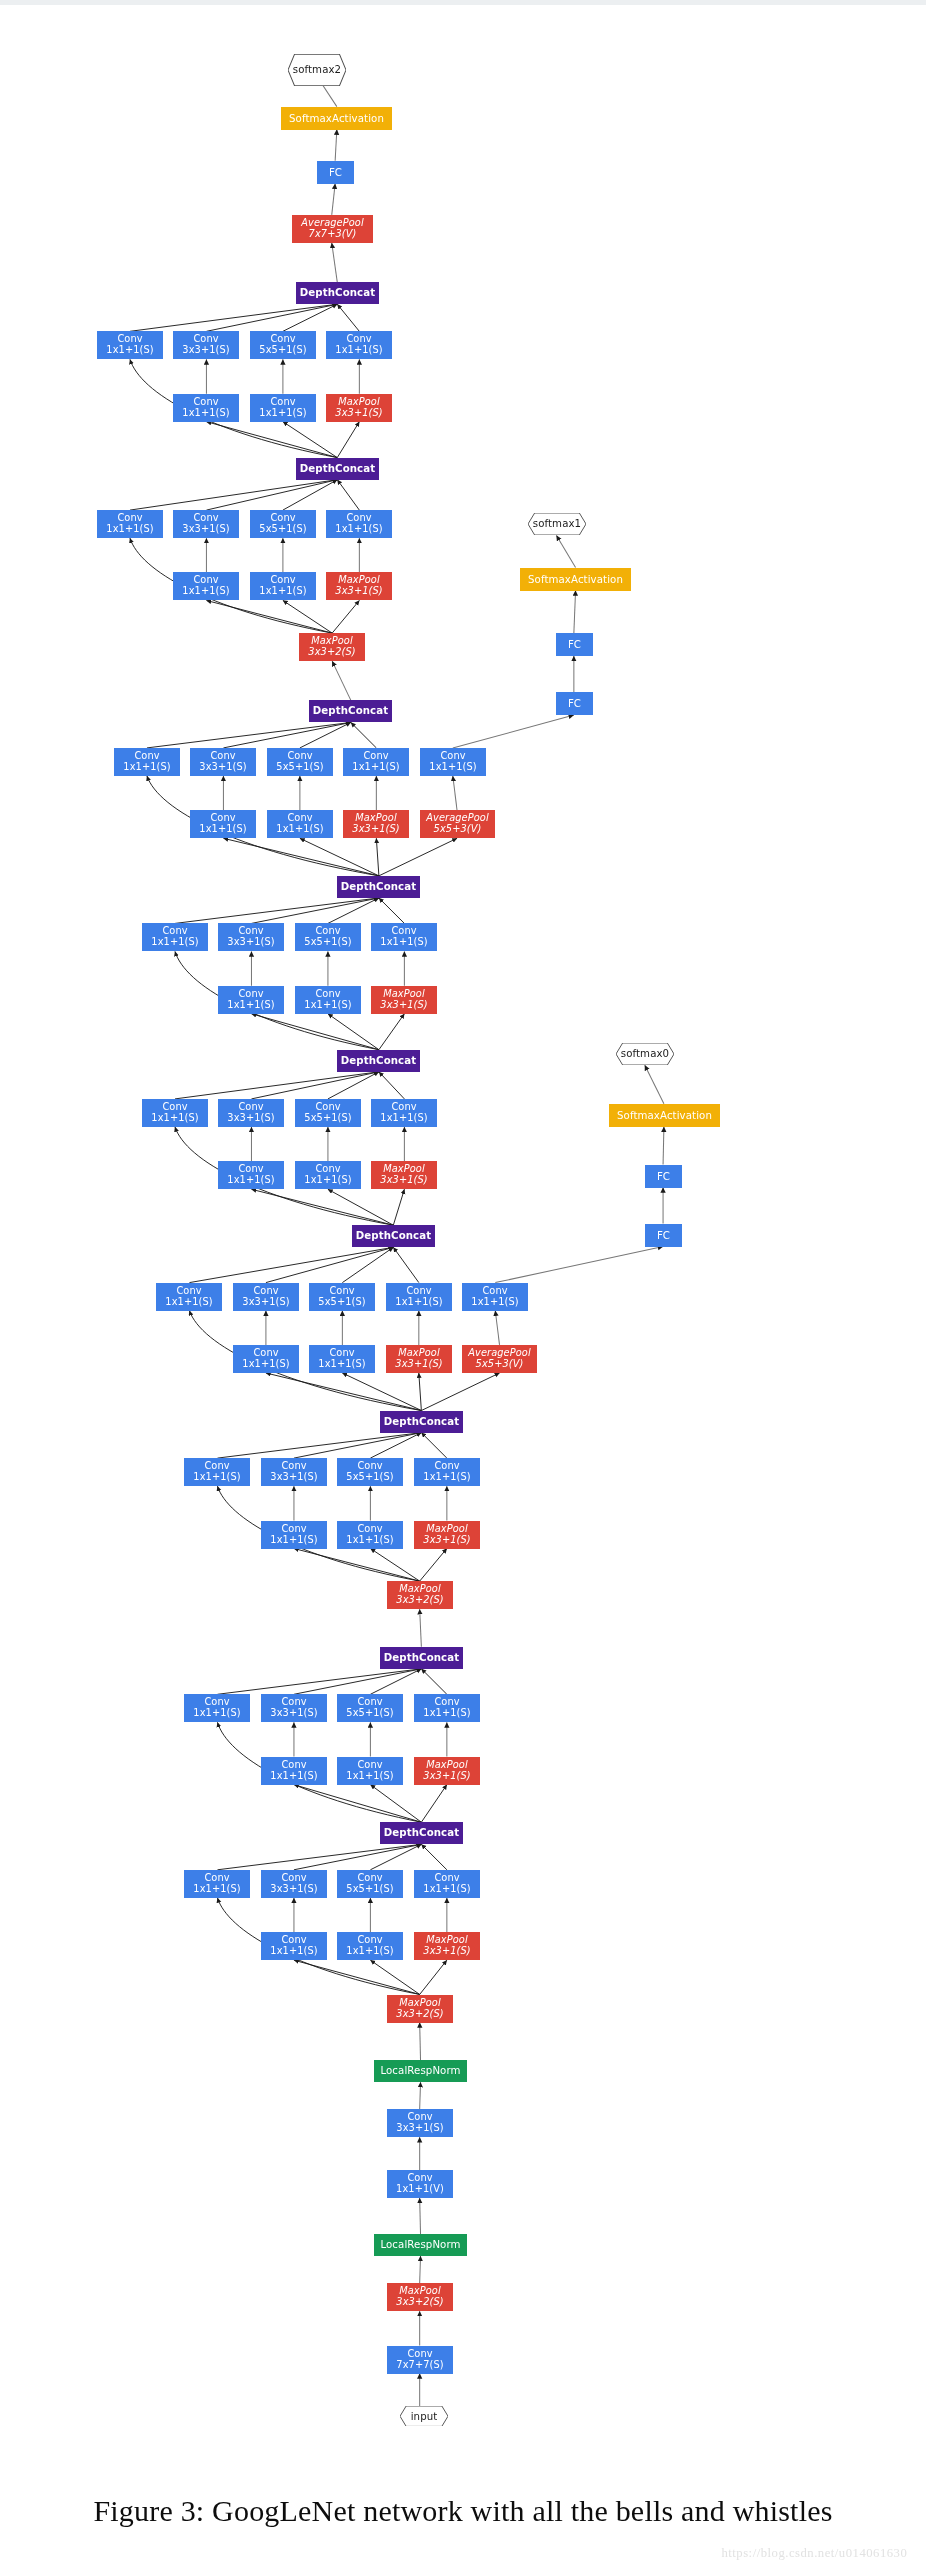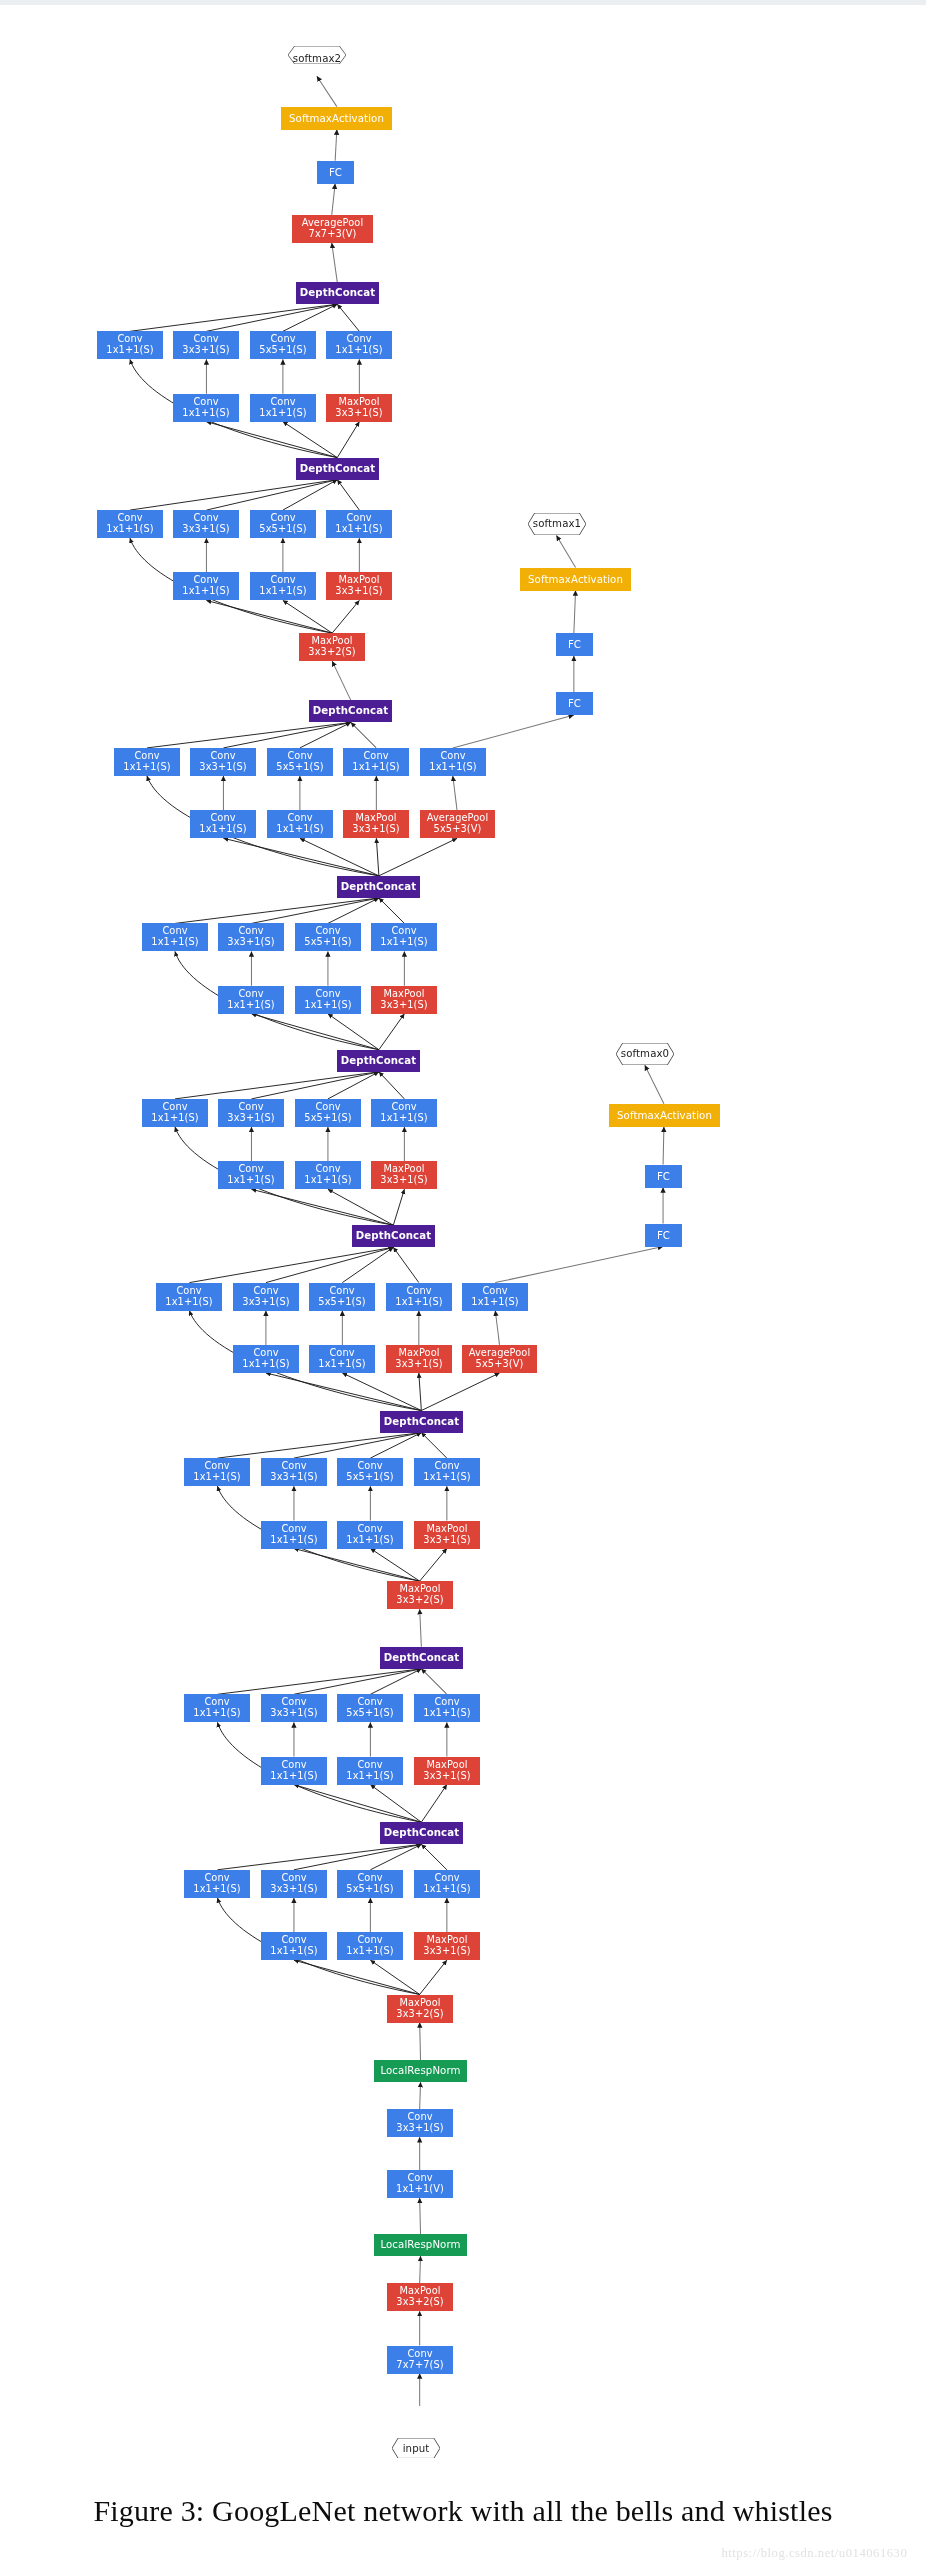--- a/index.html
+++ b/index.html
@@ -47,21 +47,21 @@
     text-align: center;
     line-height: 1.08;
     letter-spacing: 0.1px;
     white-space: nowrap;
     font-family: "DejaVu Sans", sans-serif;
   }
   .node .l1 { display: block; }
   .node .l2 { display: block; }
 
   .n-conv   { background: #3d7fe8; }
-  .n-pool   { background: #dd4337; }
+  .n-pool   { background: #dd4337; font-style: italic; }
   .n-concat { background: #4c1d95; font-weight: bold; }
   .n-norm   { background: #169b55; }
   .n-soft   { background: #f2b007; }
   .n-fc     { background: #3d7fe8; }
 
   .n-io {
     background: #ffffff;
     color: #111111;
     border: 0;
   }
@@ -234,21 +234,21 @@
           <path d="M495,2424.08 L494,2379.88" fill="none" stroke="#777777" stroke-width="1.2" marker-end="url(#arrow)"></path>
           <path d="M494,2481.98 L495,2450.08" fill="none" stroke="#777777" stroke-width="1.2" marker-end="url(#arrow)"></path>
           <path d="M494,2553.39 L494,2514.98" fill="none" stroke="#777777" stroke-width="1.2" marker-end="url(#arrow)"></path>
           <path d="M495,2628.66 L494,2586.39" fill="none" stroke="#777777" stroke-width="1.2" marker-end="url(#arrow)"></path>
           <path d="M494,2686.56 L495,2654.66" fill="none" stroke="#777777" stroke-width="1.2" marker-end="url(#arrow)"></path>
           <path d="M494,2759.9 L494,2719.56" fill="none" stroke="#777777" stroke-width="1.2" marker-end="url(#arrow)"></path>
           <path d="M494,2831.31 L494,2792.9" fill="none" stroke="#777777" stroke-width="1.2" marker-end="url(#arrow)"></path>
         </g>
     </svg>
     <div id="nodes-g">
-        <div class="node n-io" style="left: 288px; top: 46px; width: 58px; height: 18px; font-size: 10.2px; justify-content: flex-end;">
+        <div class="node n-io" style="left: 288px; top: 54px; width: 58px; height: 32px; font-size: 10.2px;">
           <svg class="oct" viewBox="0 0 68 26" preserveAspectRatio="none">
             <polygon points="7.8,0 60.2,0 68,13 60.2,26 7.8,26 0,13" fill="#ffffff" stroke="#4d4d4d" stroke-width="1.1"></polygon>
           </svg>
           <span class="iolabel">softmax2</span>
         </div>
         <div class="node n-soft" style="left: 281px; top: 107px; width: 111px; height: 23px; font-size: 10.2px;">
           <span class="l1">SoftmaxActivation</span>
         </div>
         <div class="node n-fc" style="left: 317px; top: 161px; width: 37px; height: 23px; font-size: 10.2px;">
           <span class="l1">FC</span>
@@ -609,21 +609,21 @@
           <span class="l1">LocalRespNorm</span>
         </div>
         <div class="node n-pool" style="left: 387px; top: 2283px; width: 66px; height: 28px; font-size: 9.8px;">
           <span class="l1">MaxPool</span>
           <span class="l2">3x3+2(S)</span>
         </div>
         <div class="node n-conv" style="left: 387px; top: 2346px; width: 66px; height: 28px; font-size: 9.8px;">
           <span class="l1">Conv</span>
           <span class="l2">7x7+7(S)</span>
         </div>
-        <div class="node n-io" style="left: 392px; top: 2406px; width: 48px; height: 20.4px; font-size: 10.2px; margin-top: 32px;">
+        <div class="node n-io" style="left: 400px; top: 2406px; width: 48px; height: 20.4px; font-size: 10.2px;">
           <svg class="oct" viewBox="0 0 56 24" preserveAspectRatio="none">
             <polygon points="7.199999999999999,0 48.8,0 56,12 48.8,24 7.199999999999999,24 0,12" fill="#ffffff" stroke="#4d4d4d" stroke-width="1.1"></polygon>
           </svg>
           <span class="iolabel">input</span>
         </div>
       </div>
   </div>
 
   <div class="caption">Figure 3: GoogLeNet network with all the bells and whistles</div>
   <div class="watermark">https://blog.csdn.net/u014061630</div>

